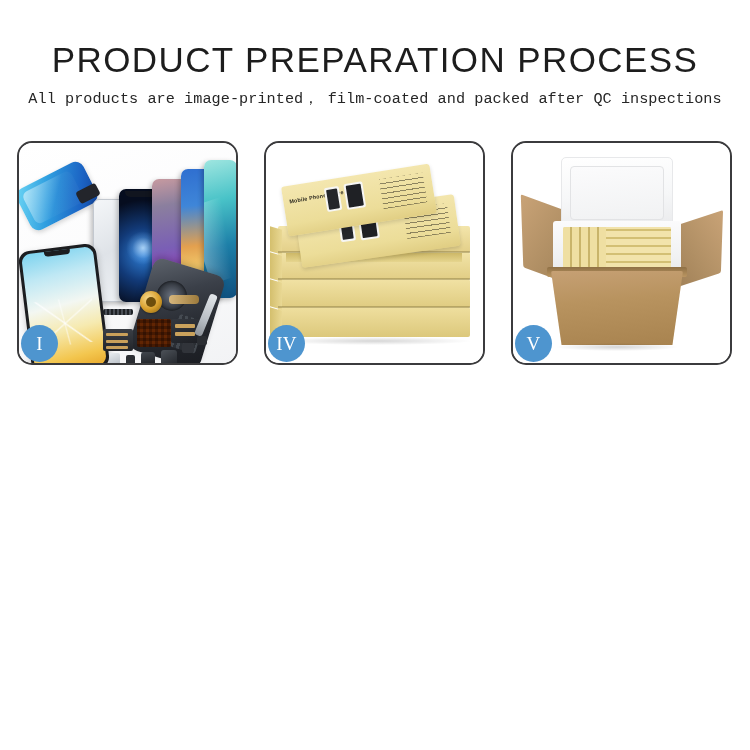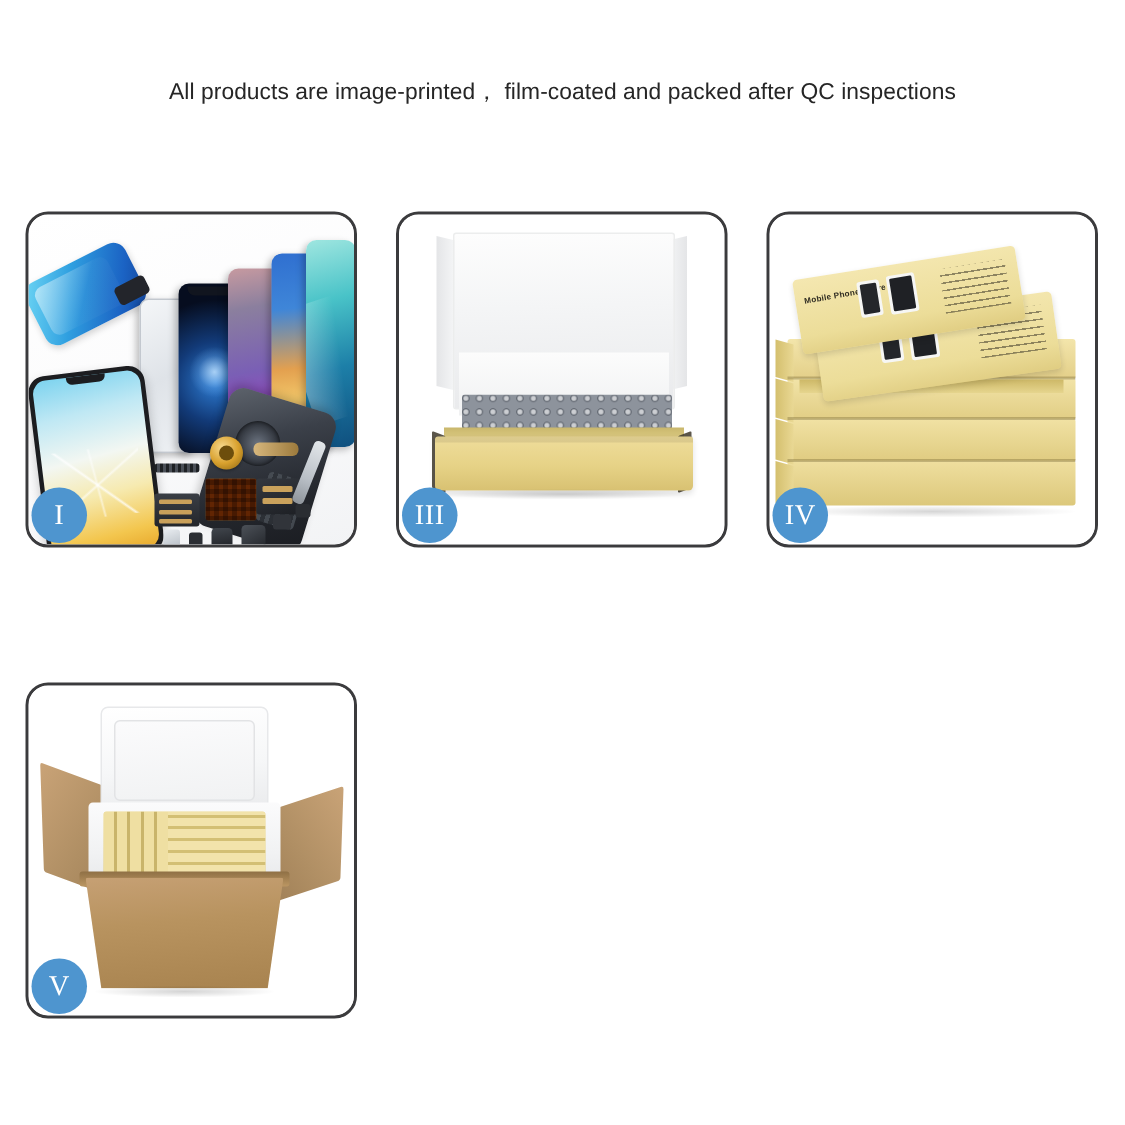--- a/index.html
+++ b/index.html
@@ -31,21 +31,21 @@
     font-family: "Liberation Sans", sans-serif;
     font-size: 35px;
     font-weight: 400;
     letter-spacing: 1.4px;
     color: #1d1d1d;
     line-height: 1.05;
     white-space: nowrap;
   }
   .sub-title {
     margin-top: 9px;
-    font-family: Liberation Sans, sans-serif;
+    font-family: Liberation Mono, monospace;
     font-size: 15.2px;
     font-weight: 400;
     color: #262626;
     letter-spacing: 0.05px;
     white-space: nowrap;
   }
 
   
   .grid {
     position: absolute;
@@ -517,20 +517,21 @@
     position:absolute; left:32px; top:190px; width:150px; height:9px;
     background: radial-gradient(ellipse at center, rgba(0,0,0,.15), transparent 74%);
   }
 </style>
 </head>
 <body>
 
 <div class="page">
 
   <div class="header">
+    <div class="main-title">PRODUCT PREPARATION PROCESS</div>
     <div class="sub-title">All products are image-printed， film-coated and packed after QC inspections</div>
   </div>
 
   <div class="grid">
 
     <div class="panel">
       <div class="panel-art">
         <div class="p1-bg"></div>
 
         <div class="p1-blue-screen"></div>
@@ -563,36 +564,20 @@
         <div class="part pr-sq3"></div>
         <div class="part pr-sq4"></div>
         <div class="part pr-sq5"></div>
         <div class="part pr-sq6"></div>
         <div class="part pr-tool"></div>
       </div>
       <div class="badge">I</div>
     </div>
 
 
-    <div class="panel">
-      <div class="panel-art">
-        <div class="p3-bg"></div>
-        <div class="p3-lid-left"></div>
-        <div class="p3-lid-right"></div>
-        <div class="p3-lid"></div>
-        <div class="p3-foam"></div>
-        <div class="p3-bubble"></div>
-        <div class="p3-box-inner"></div>
-        <div class="p3-box-lcorner"></div>
-        <div class="p3-box-rcorner"></div>
-        <div class="p3-box-front"></div>
-        <div class="p3-shadow"></div>
-      </div>
-      <div class="badge">III</div>
-    </div>
 
     <div class="panel">
       <div class="panel-art">
         <div class="p4-bg"></div>
         <div class="p4-stack">
 
           <div class="p4-layer p4-s4"></div>
           <div class="p4-layer p4-s3"></div>
           <div class="p4-layer p4-s2"></div>
           <div class="p4-layer p4-s1"></div>

